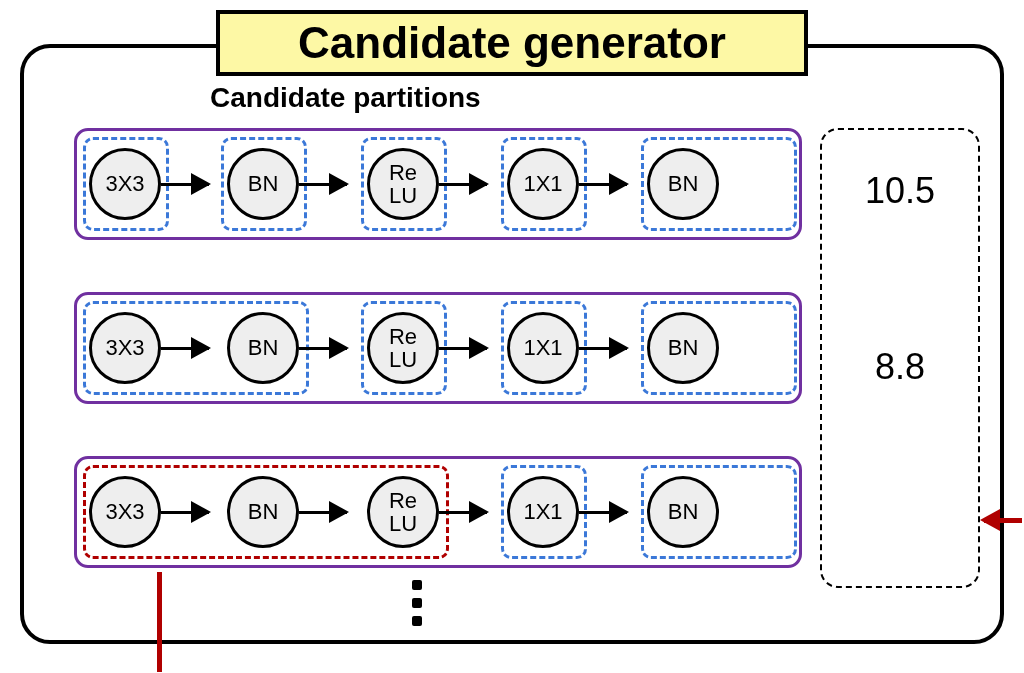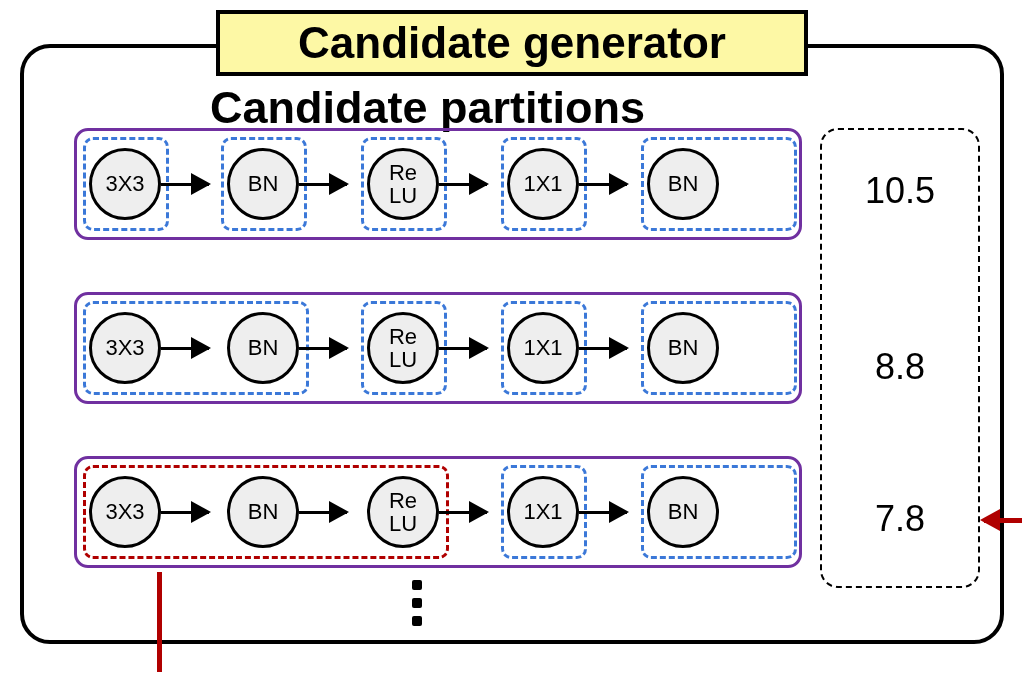--- a/index.html
+++ b/index.html
@@ -34,21 +34,21 @@
     justify-content: center;
     font-weight: 900;
     font-size: 44px;
     z-index: 10;
   }
   .subtitle {
     position: absolute;
     left: 210px;
     top: 82px;
     font-weight: 900;
-    font-size: 45px;
+    font-size: 28px;
   }
   .scores-box {
     position: absolute;
     left: 820px;
     top: 128px;
     width: 160px;
     height: 460px;
     border: 2px dashed #000;
     border-radius: 18px;
   }
@@ -234,21 +234,20 @@
     </div>
   <div class="arrow" style="left:502px; width:48px;"></div>
   <div class="node" style="left:570px;">
       <span>BN</span>
     </div>
 </div>
 
 <div class="scores-box">
   <div class="score" style="top:40px;">10.5</div>
   <div class="score" style="top:216px;">8.8</div>
-  <div class="score" style="top:368px;">7.8</div>
 </div>
 
 <div class="vdots">
   <span></span>
     <span></span>
     <span></span>
 </div>
 
 <div class="red-arrow-in"></div>
 <div class="red-down"></div>

